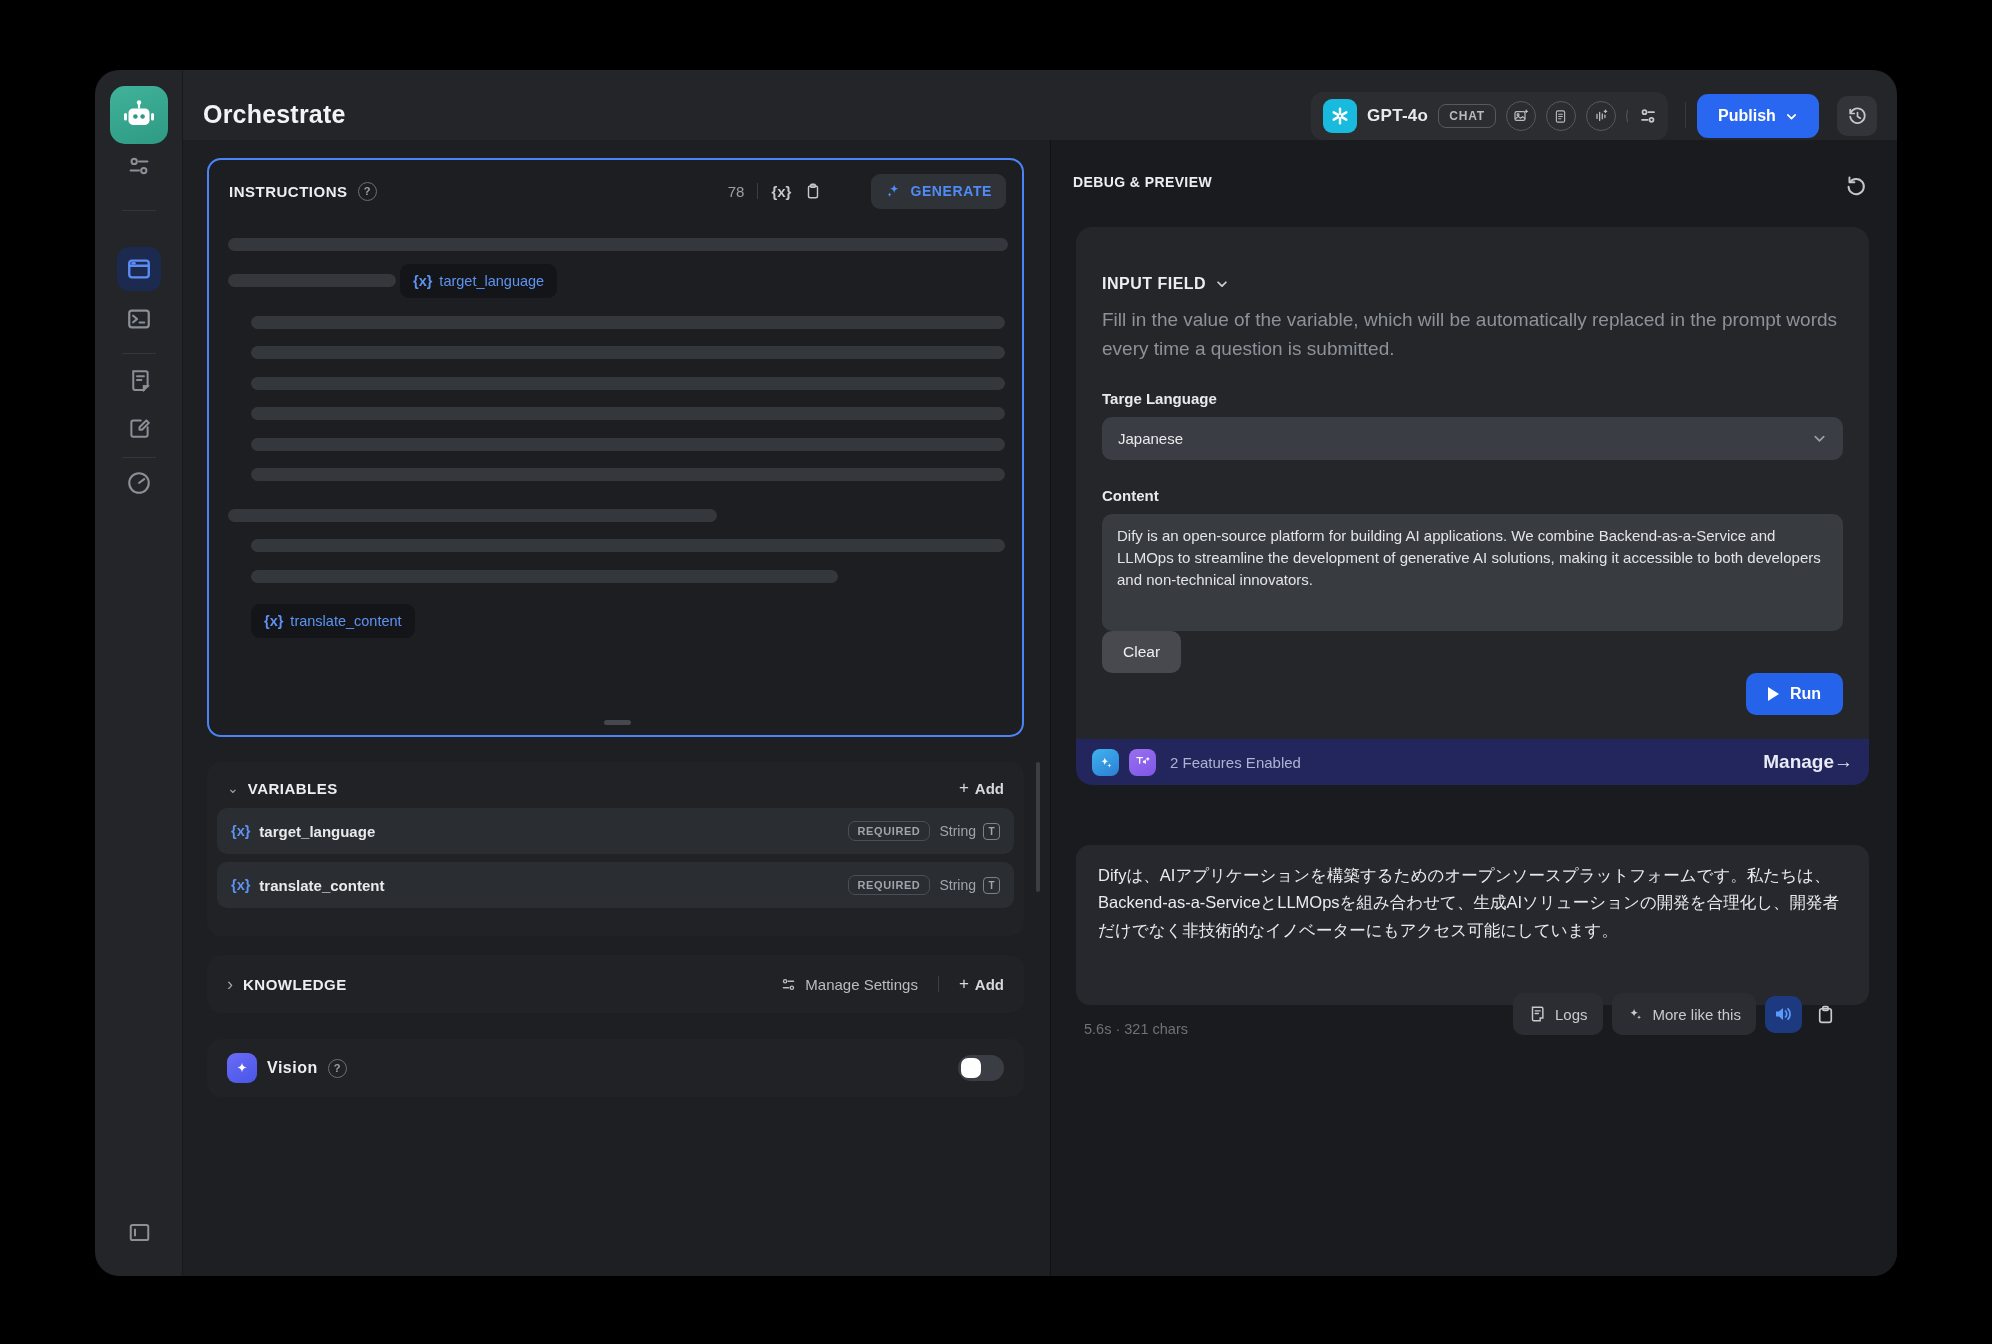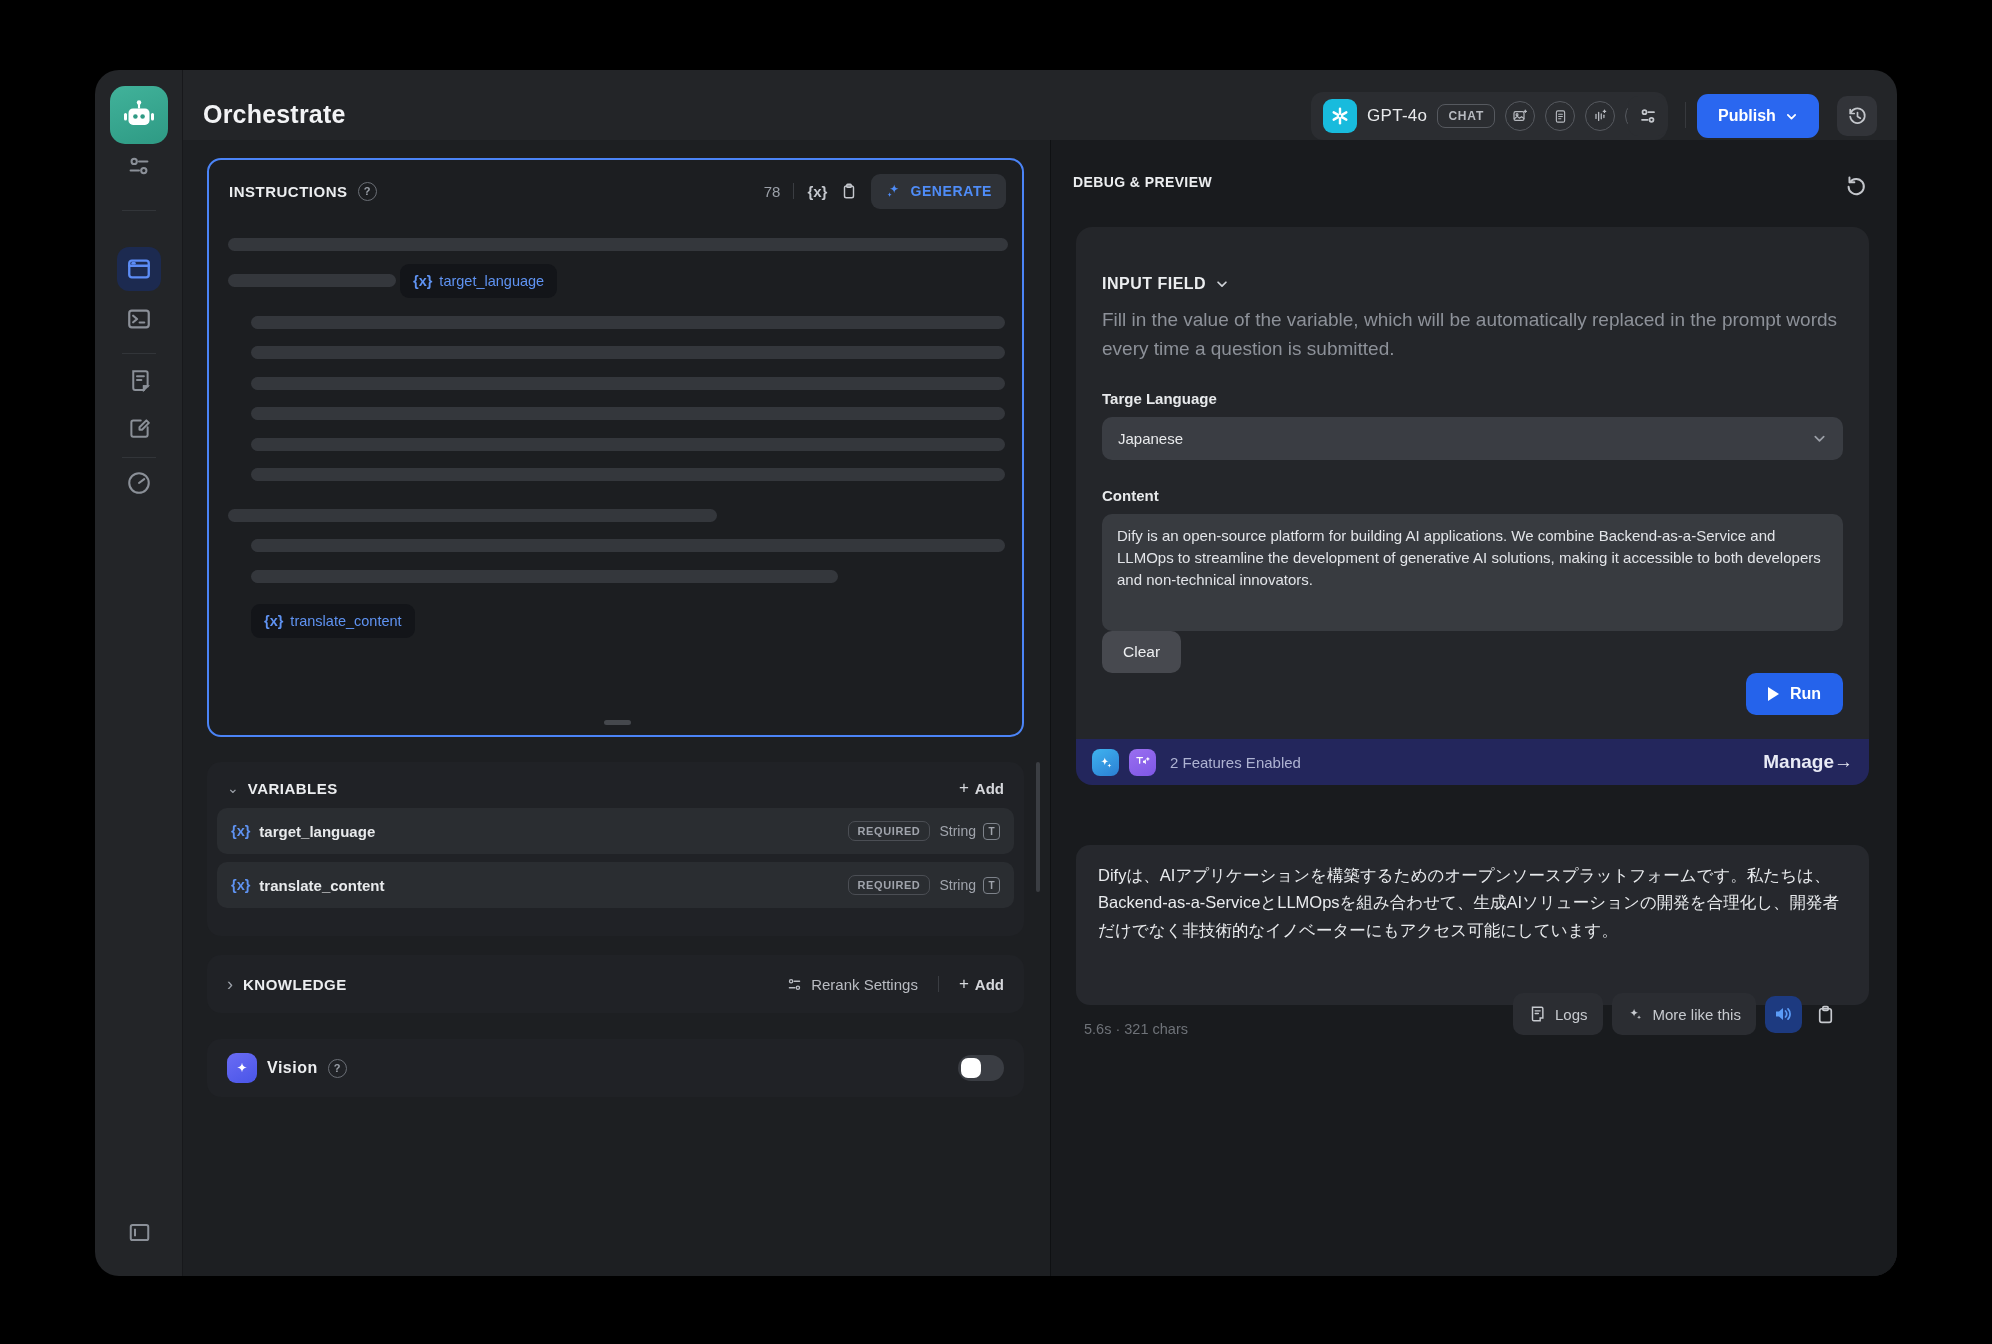--- a/index.html
+++ b/index.html
@@ -14,21 +14,21 @@
   .rail-btn{position:absolute;left:0;width:88px;display:flex;justify-content:center;color:#8b9098;cursor:pointer;}
   .rail-active{position:absolute;left:22px;width:44px;height:44px;border-radius:12px;background:#1c2a50;
     display:flex;align-items:center;justify-content:center;color:#5c8cf6;}
   .rail-div{position:absolute;left:27px;width:34px;height:1px;background:#323539;}
 
   
   .win-title{position:absolute;left:108px;top:30px;font-size:25px;font-weight:700;color:#f2f3f5;letter-spacing:.2px;}
   .model-capsule{position:absolute;left:1216px;top:22px;height:48px;border-radius:12px;background:#2b2d31;
     display:flex;align-items:center;padding:0 12px;gap:10px;}
   .openai-badge{width:34px;height:34px;border-radius:9px;background:#18bbdd;display:flex;align-items:center;justify-content:center;}
-  .model-name{font-size:17px;color:#e9eaec;font-weight:400;letter-spacing:.3px;}
+  .model-name{font-size:17px;color:#e9eaec;font-weight:700;letter-spacing:.3px;}
   .mode-pill{border:1px solid #56595f;border-radius:8px;padding:4px 10px;font-size:12px;font-weight:600;
     letter-spacing:.8px;color:#b7bac0;}
   .cap-circ{width:30px;height:30px;border-radius:50%;border:1px solid #56595f;display:flex;align-items:center;justify-content:center;color:#b7bac0;}
   .hdr-btn{position:absolute;width:40px;height:40px;border-radius:10px;background:#2b2d31;display:flex;align-items:center;justify-content:center;color:#c3c6cb;cursor:pointer;}
   .hdr-vdiv{position:absolute;left:1590px;top:32px;width:1px;height:26px;background:#37393d;}
   .publish-btn{position:absolute;left:1602px;top:24px;width:122px;height:44px;border-radius:11px;background:#2a67f0;
     display:flex;align-items:center;justify-content:center;gap:9px;color:#fff;font-size:16px;font-weight:600;cursor:pointer;}
 
   
   .left-col{position:absolute;left:88px;top:70px;width:867px;height:1136px;background:#1d1f22;}
@@ -38,21 +38,21 @@
   .instr{position:absolute;left:24px;top:18px;width:817px;height:579px;border:2px solid #4b84f7;border-radius:14px;
     background:#1c1e21;overflow:hidden;}
   .instr-head{position:absolute;left:0;top:0;width:100%;height:62px;display:flex;align-items:center;padding:0 16px 0 20px;gap:10px;}
   .instr-title{font-size:15px;font-weight:700;color:#eceef0;letter-spacing:.5px;}
   .help-circ{width:19px;height:19px;border-radius:50%;border:1.4px solid #6a6e75;color:#9ba0a8;font-size:11px;font-weight:700;
     display:flex;align-items:center;justify-content:center;}
   .instr-right{margin-left:auto;display:flex;align-items:center;gap:13px;}
   .count{font-size:15px;color:#9ba0a8;}
   .mini-vdiv{width:1px;height:16px;background:#3a3d42;}
   .varglyph{font-size:15px;font-weight:600;color:#c4c7cd;}
-  .gen-btn{display:flex;align-items:center;gap:8px;background:#2f3237;border-radius:9px;padding:9px 14px;cursor:pointer;}
+  .gen-btn{display:flex;align-items:center;gap:8px;background:#2f3237;border-radius:9px;padding:9px 14px;cursor:pointer;margin-left:36px;}
   .gen-label{font-size:14px;font-weight:700;color:#4f8cf7;letter-spacing:.6px;}
   .sk{position:absolute;height:13px;border-radius:7px;background:#34373c;}
   .ind{left:42px;width:754px;}
   .chip{position:absolute;height:34px;border-radius:9px;background:#131519;display:flex;align-items:center;
     padding:0 13px;gap:7px;font-size:14.5px;color:#5f93f2;cursor:pointer;}
   .chip b{font-weight:600;}
   .resize-handle{position:absolute;left:395px;top:560px;width:27px;height:5px;border-radius:3px;background:#45484d;cursor:ns-resize;}
 
   
   .sect{position:absolute;left:24px;width:817px;background:#202226;border-radius:14px;}
@@ -362,21 +362,21 @@
         <div class="row-flex">
           <span class="chev" style="font-size:18px;">›</span>
           <span class="sect-title">KNOWLEDGE</span>
           <span class="gray-link" style="margin-left:auto;">
             <svg width="17" height="17" viewBox="0 0 20 20" fill="none" stroke="currentColor" stroke-width="1.6" stroke-linecap="round">
               <circle cx="6" cy="6.2" r="1.9"></circle>
                 <line x1="9.6" y1="6.2" x2="16" y2="6.2"></line>
               <line x1="4" y1="13.8" x2="10.4" y2="13.8"></line>
                 <circle cx="14" cy="13.8" r="1.9"></circle>
             </svg>
-            <span>Rerank Settings</span>
+            <span>Manage Settings</span>
           </span>
           <span class="mini-vdiv" style="margin:0 10px;"></span>
           <span class="add-btn" style="margin-left:0;">
             <span class="plus">+</span>
             <span>Add</span>
           </span>
         </div>
       </div>
 
       <div class="sect" style="top:899px;height:58px;">

